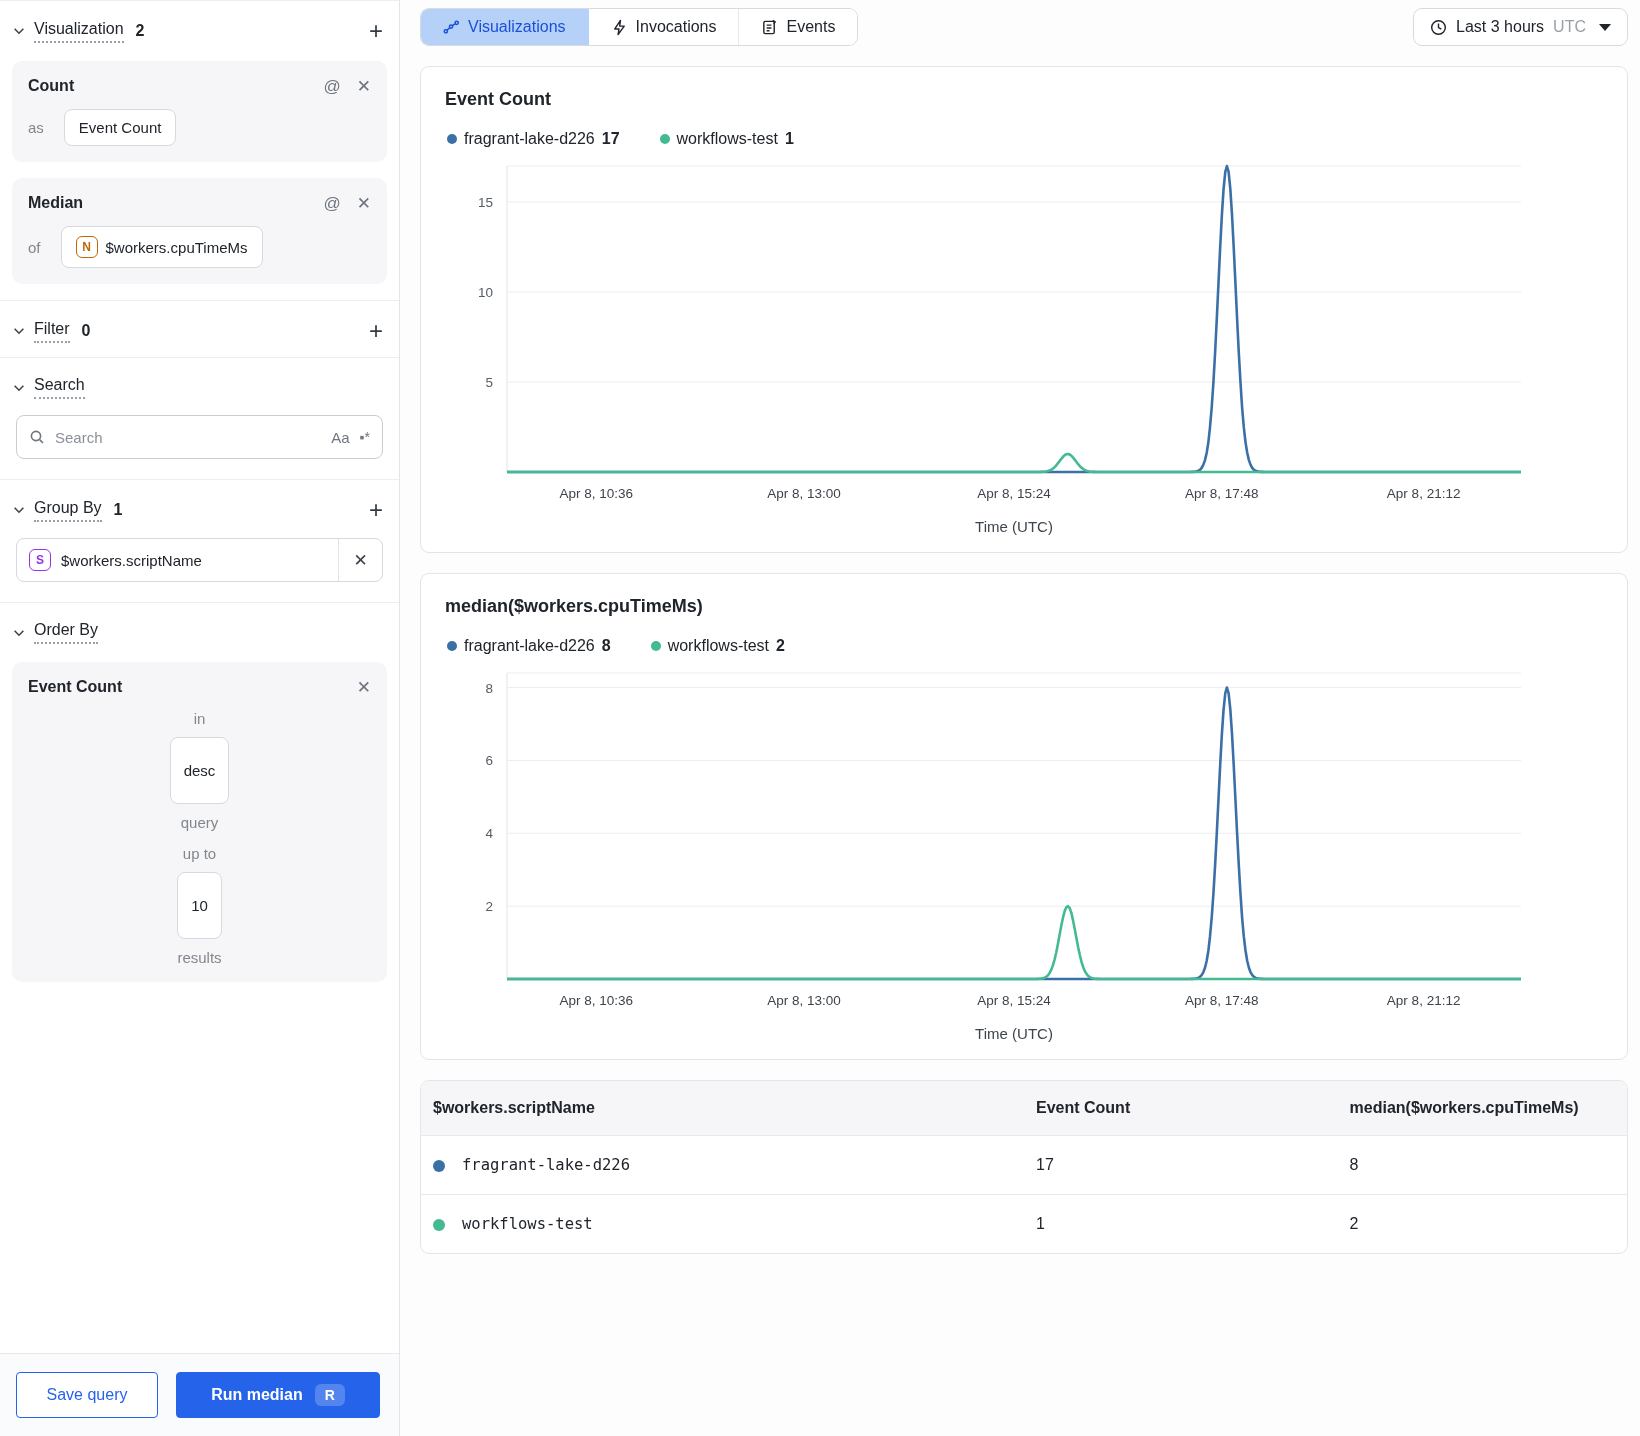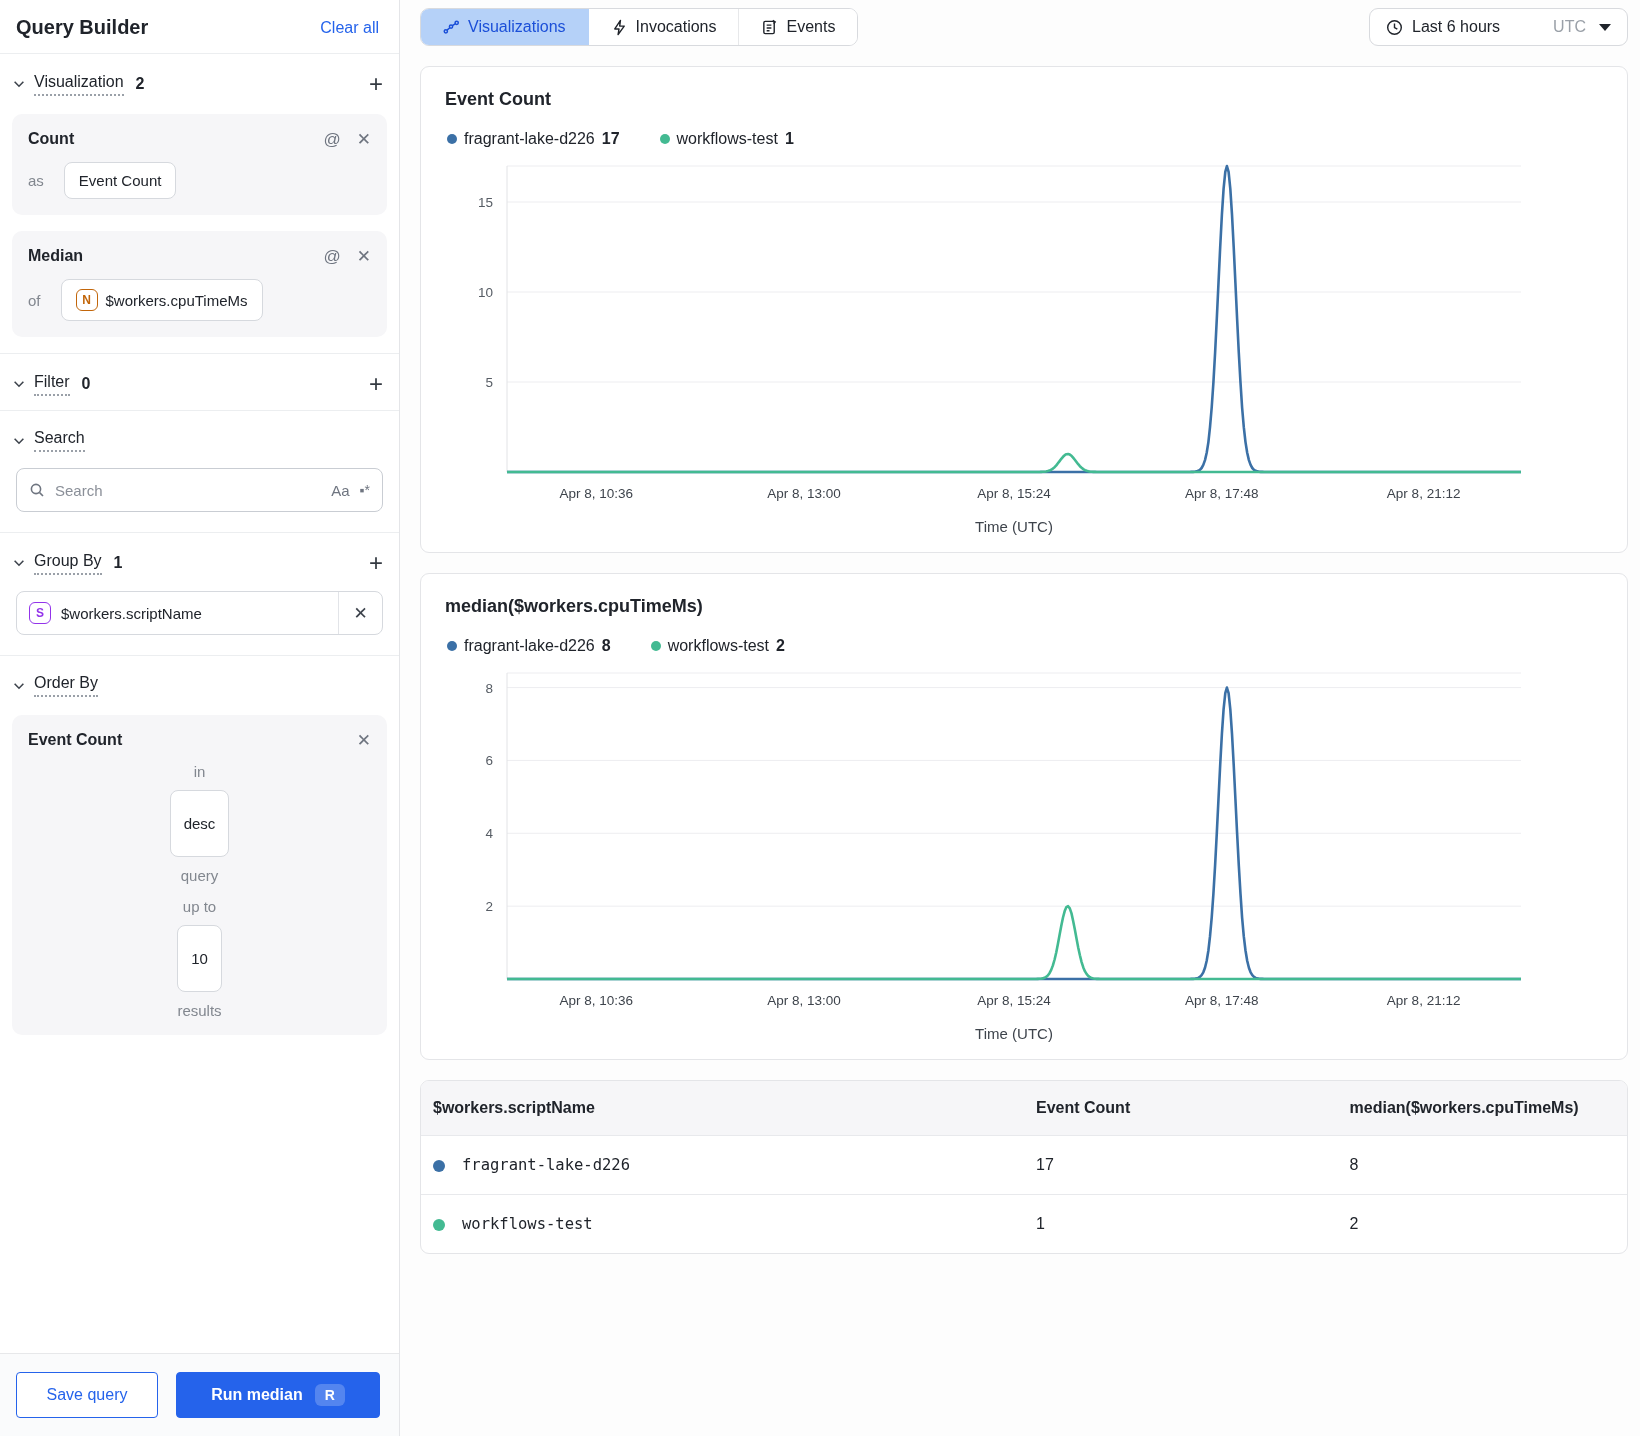--- a/index.html
+++ b/index.html
@@ -67,21 +67,21 @@
   .topbar { display:flex; align-items:flex-end; }
   .tabs { display:inline-flex; border:1px solid #d8dade; border-radius:9px; overflow:hidden;
     background:#fff; }
   .tab { display:flex; align-items:center; gap:8px; padding:9px 22px; font-size:16px; cursor:pointer;
     color:#20242b; border-right:1px solid #e7e8ea; background:#fff; }
   .tab:last-child { border-right:none; }
   .tab.active { background:#b5d1f8; color:#1b4fd8; border-right-color:#b5d1f8; }
   .tab svg { width:17px; height:17px; }
   .timerange { margin-left:auto; display:flex; align-items:center; gap:9px; background:#fff;
     border:1px solid #d8dade; border-radius:9px; padding:9px 16px; cursor:pointer; font-size:16px; }
-  .timerange .tz { color:#9aa0a8;margin-left:44px; }
+  .timerange .tz { color:#9aa0a8; }
   .caret-down { width:0; height:0; border-left:6px solid transparent; border-right:6px solid transparent;
     border-top:7px solid #20242b; margin-left:4px; }
   .card { background:#fff; border:1px solid #e4e5e8; border-radius:9px; margin-top:20px;
     padding:22px 24px 10px 24px; }
   .card-title { font-size:18px; font-weight:700; }
   .legend { display:flex; gap:40px; margin:20px 0 6px 2px; }
   .legend-item { display:flex; align-items:center; gap:7px; font-size:16px; }
   .legend-dot { width:10px; height:10px; border-radius:50%; }
   .legend-val { font-weight:700; }
   .table-card { background:#fff; border:1px solid #e4e5e8; border-radius:9px; margin:20px 0 14px 0;
@@ -95,24 +95,20 @@
   .row-dot { display:inline-block; width:12px; height:12px; border-radius:50%; margin-right:17px;
     vertical-align:middle; }
   .mono { font-family:"DejaVu Sans Mono", monospace; font-size:15.5px; }
 </style>
 </head>
 <body>
 
 <div class="app">
 
   <aside class="sidebar">
-    <div class="sb-header">
-      <div class="sb-title">Query Builder</div>
-      <button class="link-btn">Clear all</button>
-    </div>
     <div class="divider"></div>
 
     <div class="sb-body">
 
       <div class="section-head">
         <svg class="chev" viewBox="0 0 16 16" fill="none" stroke="currentColor" stroke-width="1.8">
             <path d="M3 5.5 L8 10.5 L13 5.5"></path>
           </svg>
         <span class="sec-label">Visualization</span>
         <span class="sec-count">2</span>
@@ -254,21 +250,21 @@
               <path d="M12.5 1.5 L15 3 L13.5 5"></path>
             </svg>
           <span>Events</span>
         </div>
       </div>
       <div class="timerange">
         <svg width="17" height="17" viewBox="0 0 18 18" fill="none" stroke="#20242b" stroke-width="1.5">
             <circle cx="9" cy="9" r="7.2"></circle>
             <path d="M9 4.8 V9 L12 10.8"></path>
           </svg>
-        <span>Last 6 hours</span>
+        <span>Last 3 hours</span>
         <span class="tz">UTC</span>
         <span class="caret-down"></span>
       </div>
     </div>
 
     <div class="card">
       <div class="card-title">Event Count</div>
       <div class="legend">
           <div class="legend-item">
             <span class="legend-dot" style="background: rgb(59, 112, 166);"></span>

